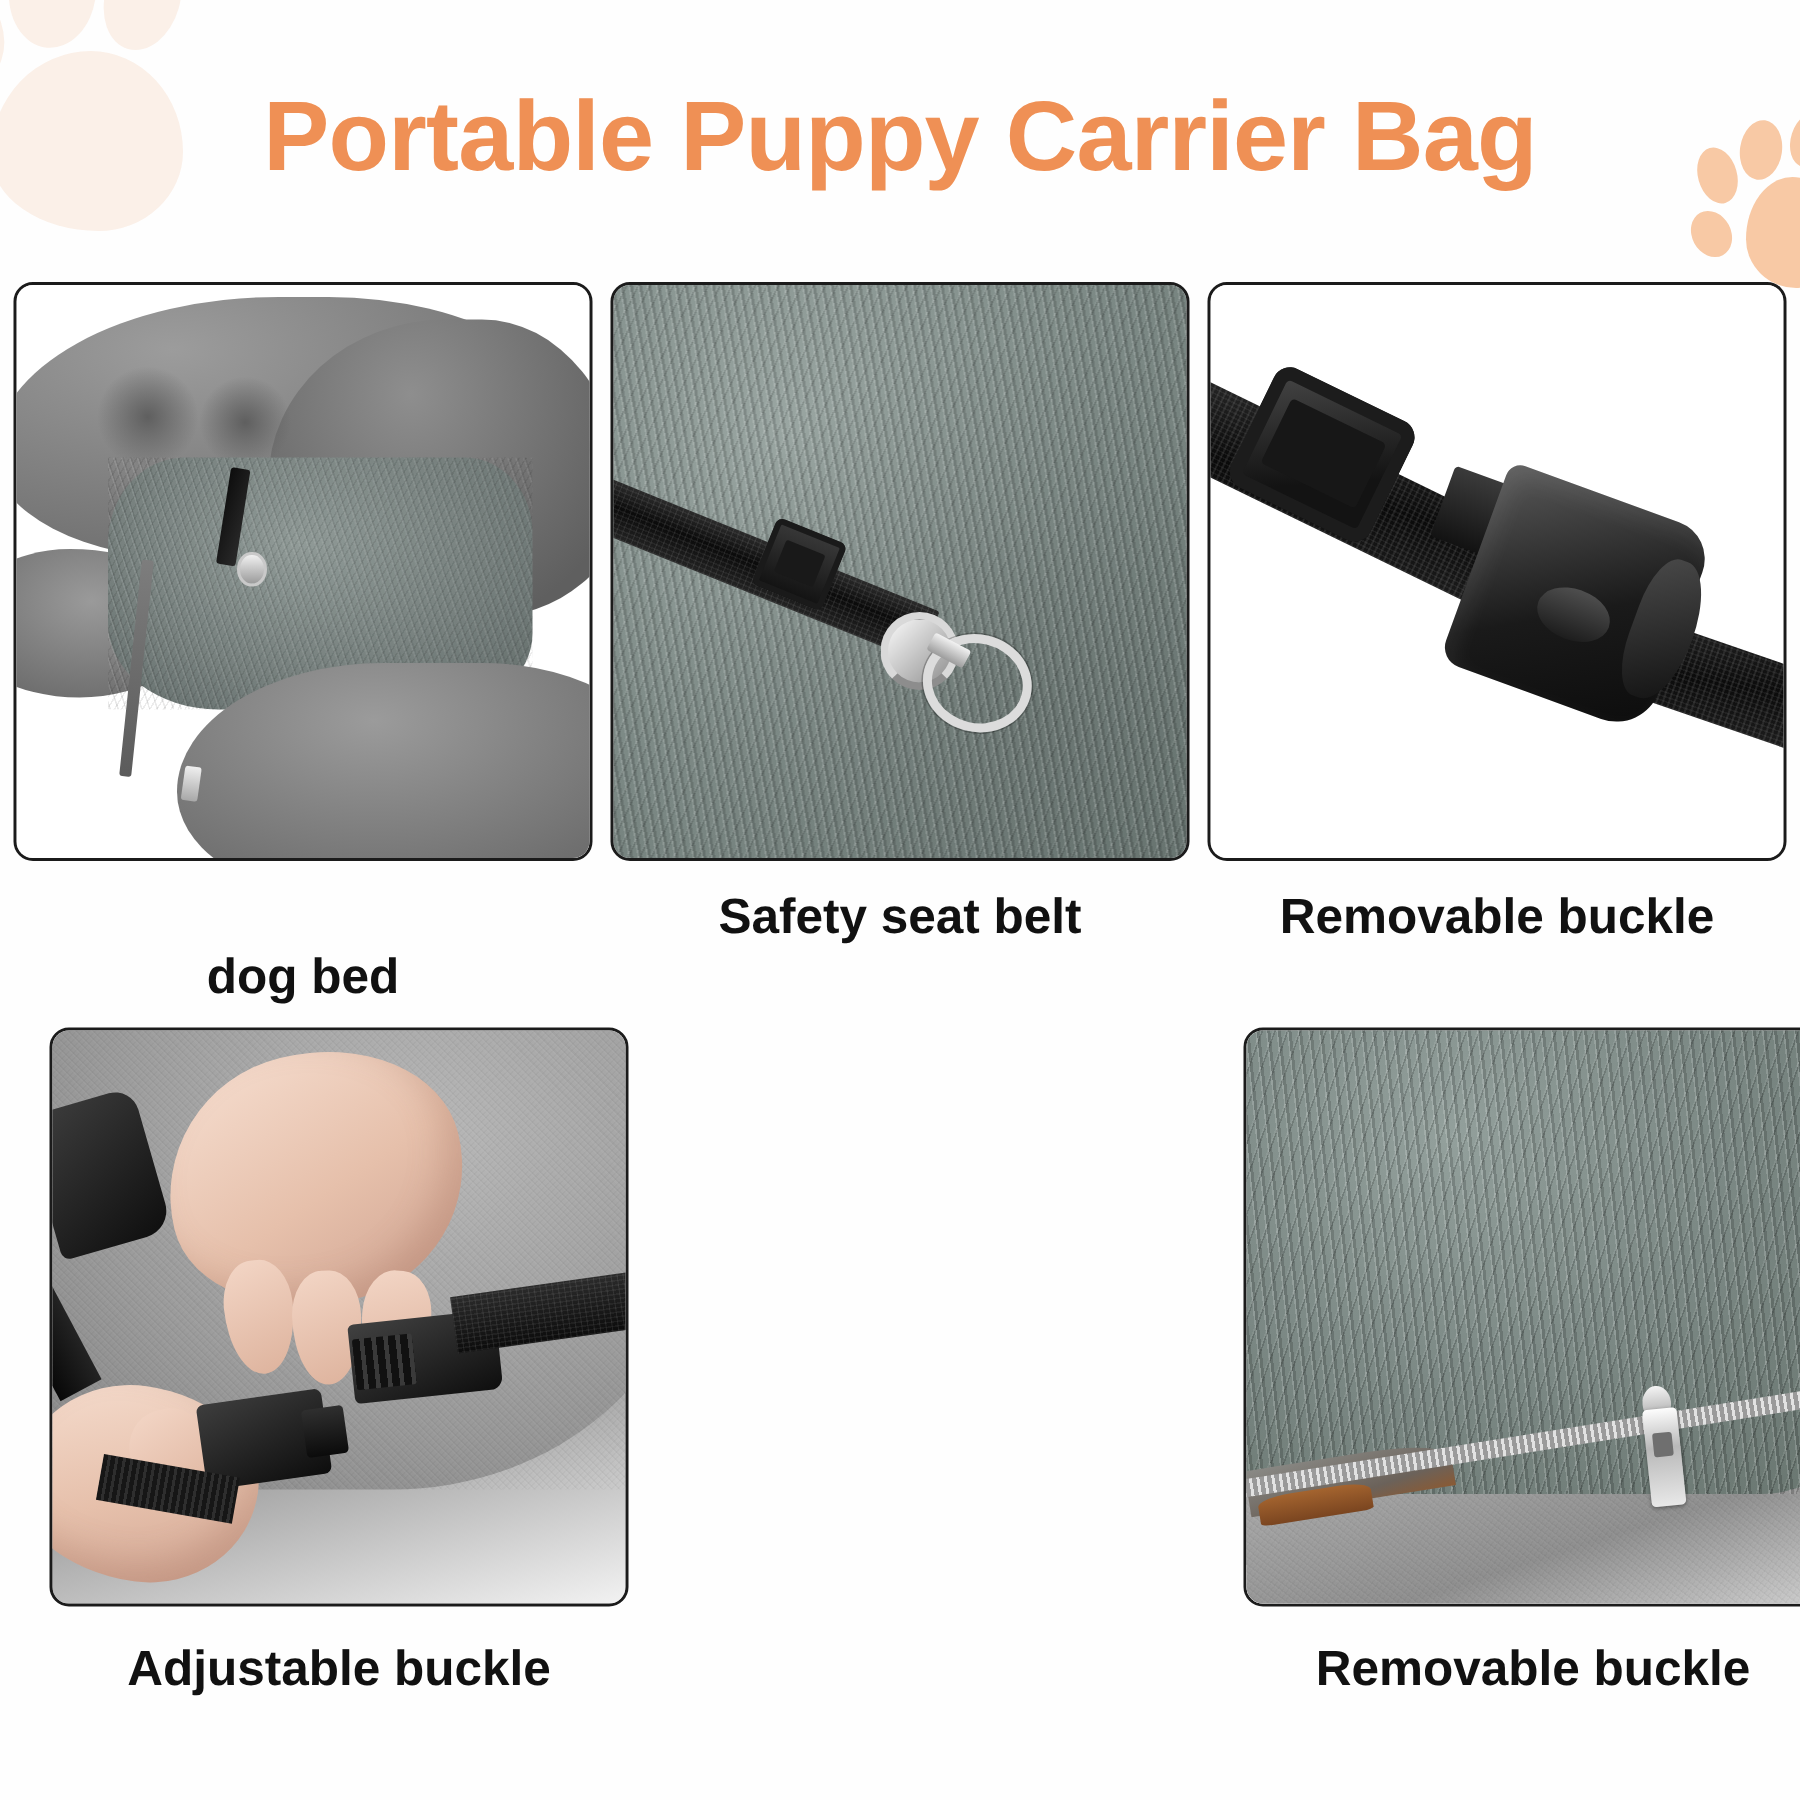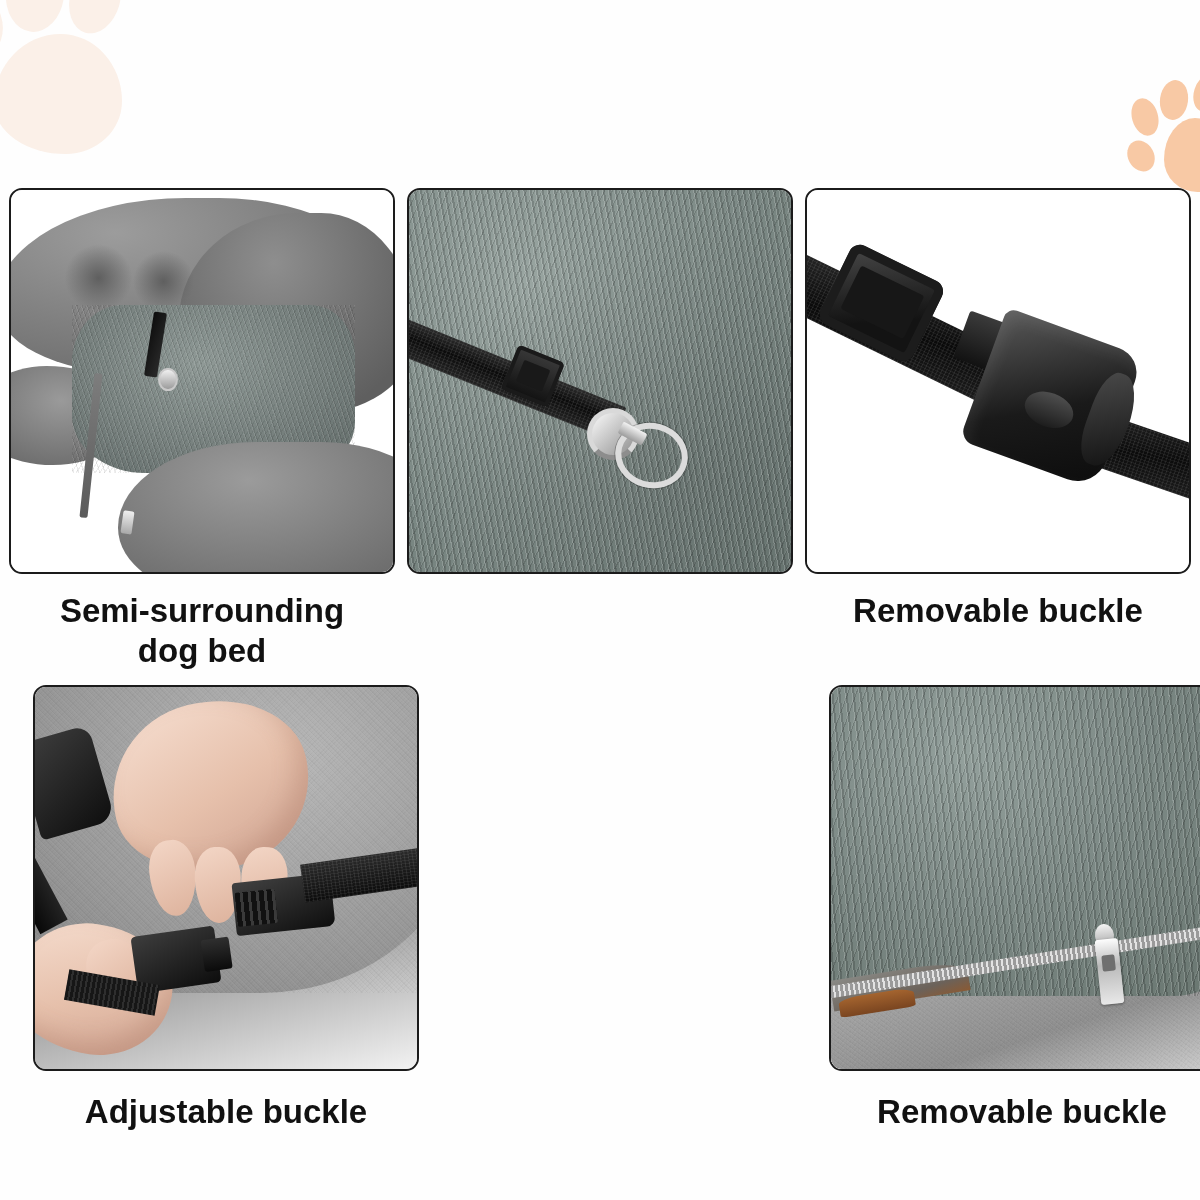--- a/index.html
+++ b/index.html
@@ -367,20 +367,21 @@
   </div>
 
   <div class="paw" id="paw-right">
     <span class="pad" style="left:32px;top:22px;width:28px;height:40px;background:#f8c9a5;transform:rotate(8deg);"></span>
     <span class="pad" style="left:66px;top:16px;width:26px;height:38px;background:#f8c9a5;transform:rotate(18deg);"></span>
     <span class="pad" style="left:4px;top:40px;width:26px;height:38px;background:#f8c9a5;transform:rotate(-16deg);"></span>
     <span class="pad" style="left:0px;top:82px;width:26px;height:32px;background:#f8c9a5;transform:rotate(-28deg);"></span>
     <span class="pad" style="left:36px;top:60px;width:62px;height:74px;background:#f8c9a5;border-radius:50% 50% 46% 54%/56% 56% 44% 44%;"></span>
   </div>
 
+  <div class="title">Portable Puppy Carrier Bag</div>
 
   <div class="grid">
 
     <div class="row">
 
       <div class="cell">
         <div class="photo">
           <div class="ph bed-bg">
             <span class="sh bed-back"></span>
             <span class="sh bed-back2"></span>
@@ -392,40 +393,41 @@
                 <span class="fur-noise"></span>
               </span>
             <span class="sh bed-front"></span>
             <span class="sh bed-strap"></span>
             <span class="sh bed-hook"></span>
             <span class="sh bed-zip"></span>
             <span class="sh bed-zippull"></span>
           </div>
         </div>
         <div class="caption">
-          <span>Semi-surrounding</span><br>
+          <br>
           <span>dog bed</span>
         </div>
       </div>
 
       <div class="cell">
         <div class="photo">
           <div class="ph fur-bg">
             <span class="fur-tex"></span>
             <span class="sh belt-strap">
                 <span class="belt-weave"></span>
               </span>
             <span class="sh belt-slider">
                 <i></i>
               </span>
             <span class="sh hook-ring"></span>
             <span class="sh hook-body"></span>
             <span class="sh hook-gate"></span>
           </div>
         </div>
+        <div class="caption">Safety seat belt</div>
       </div>
 
       <div class="cell">
         <div class="photo">
           <div class="ph wht-bg">
             <span class="sh db-strap-a">
                 <span class="belt-weave"></span>
               </span>
             <span class="sh db-strap-b">
                 <span class="belt-weave"></span>

